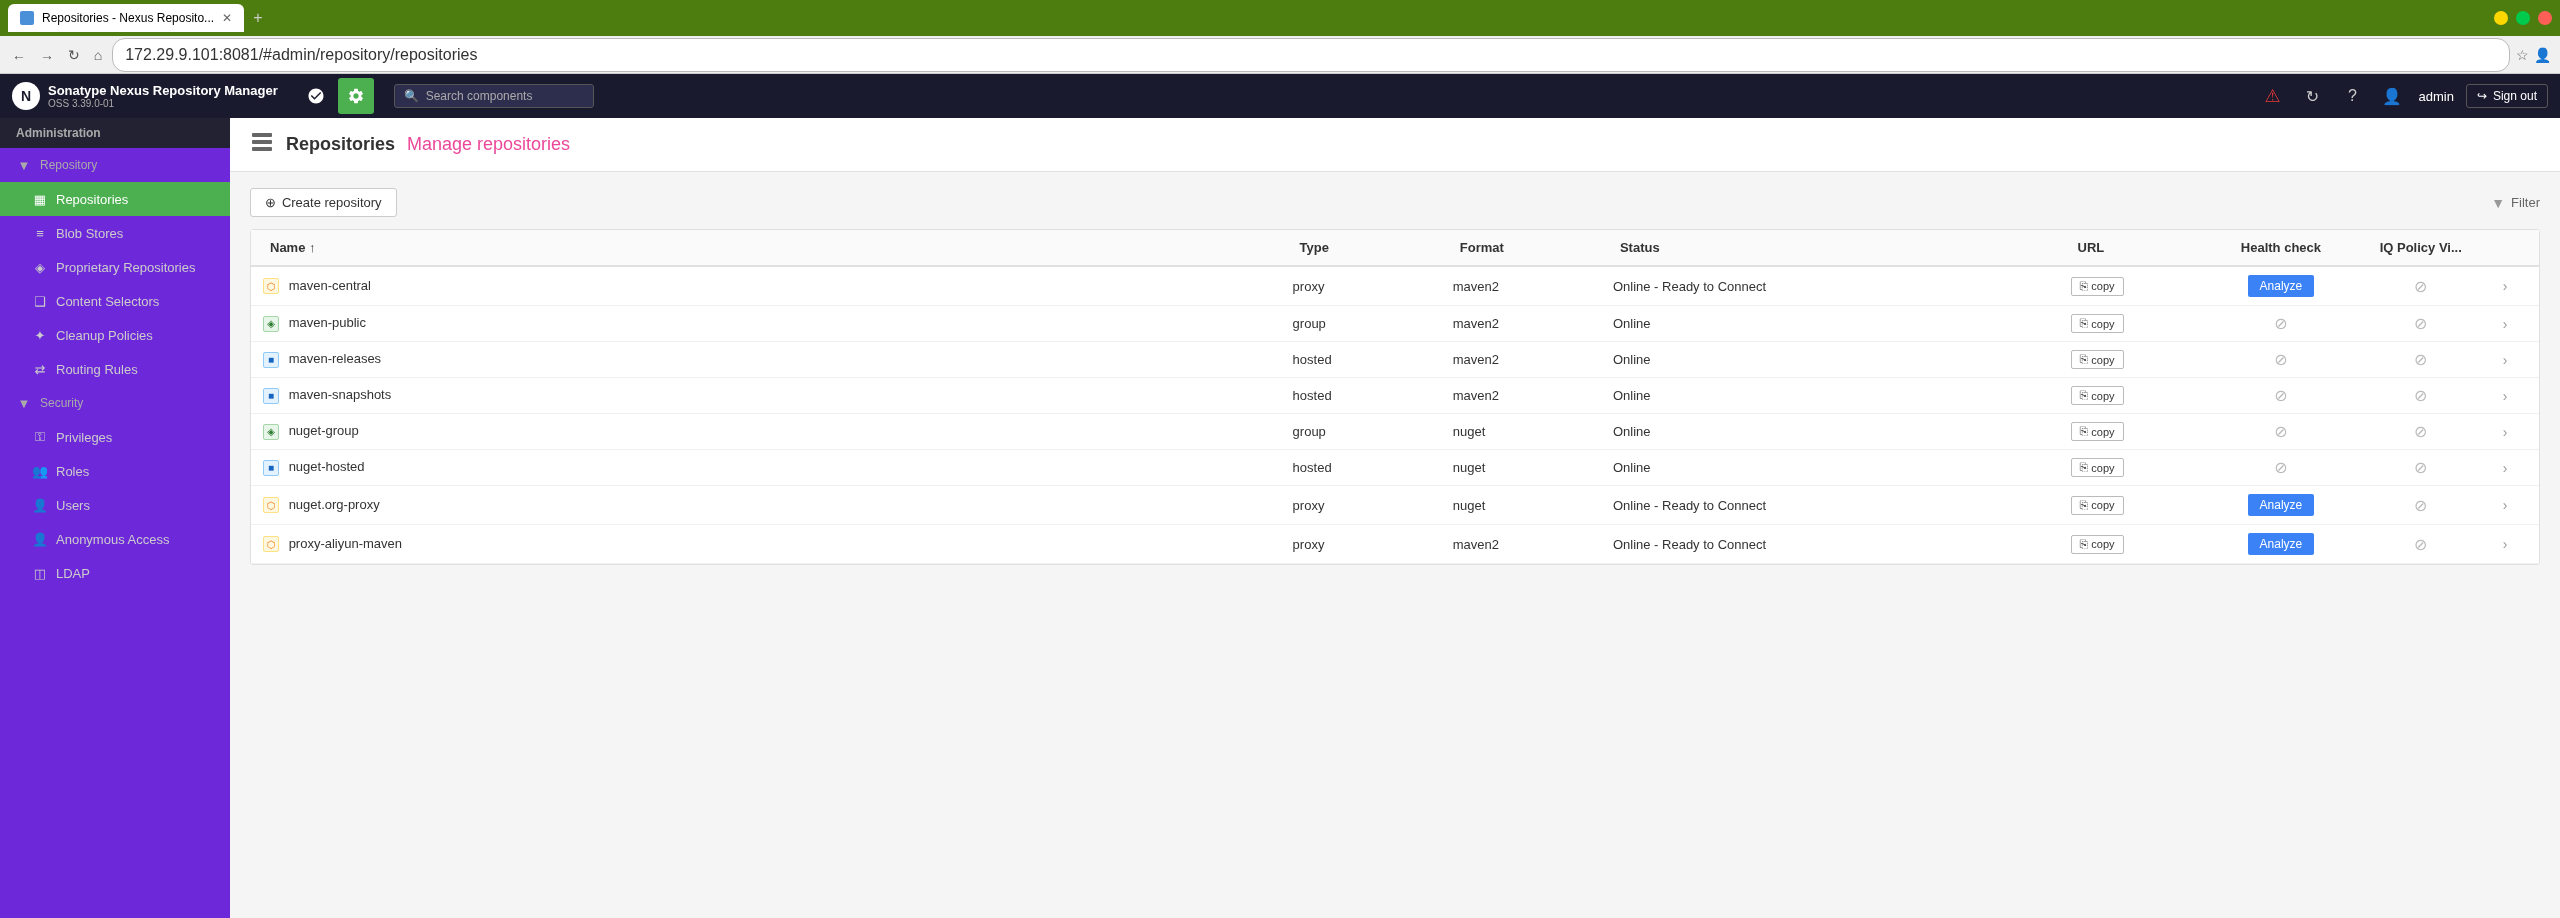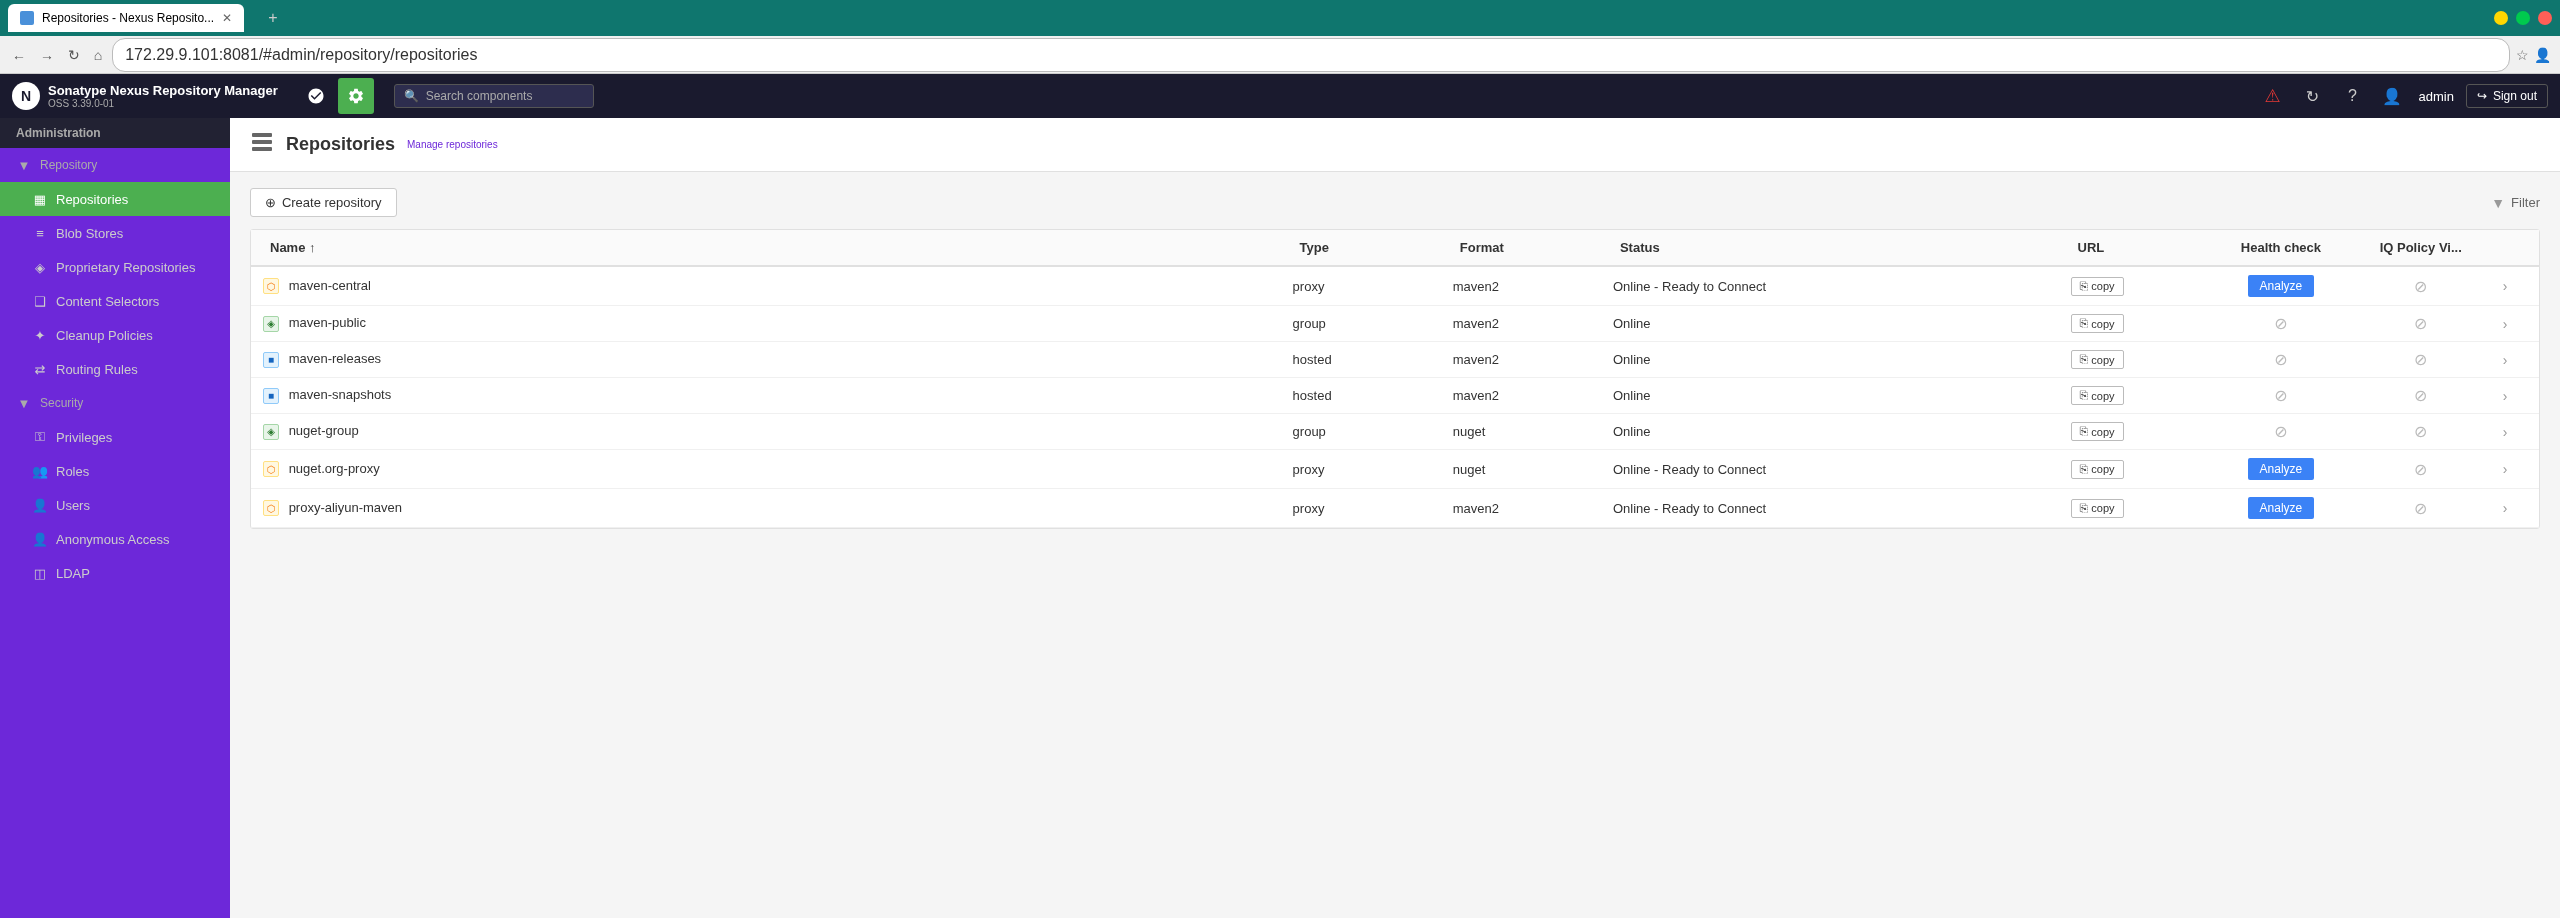--- a/index.html
+++ b/index.html
@@ -1,19 +1,19 @@
 <!DOCTYPE html>
 <html><head>
   <meta charset="utf-8">
   <style>
     * { box-sizing: border-box; margin: 0; padding: 0; }
     body { font-family: Arial, sans-serif; font-size: 13px; background: #f5f5f5; overflow: hidden; }
 
     
-    .browser-chrome { background: #0f766e; height: 36px; display: flex; align-items: center; padding: 0 8px; gap: 24px; }
+    .browser-chrome { background: #4d7c0f; height: 36px; display: flex; align-items: center; padding: 0 8px; gap: 9px; }
     .browser-tab { background: #fff; border-radius: 6px 6px 0 0; padding: 0 12px; height: 28px; display: flex; align-items: center; gap: 8px; font-size: 12px; min-width: 180px; }
     .tab-favicon { width: 14px; height: 14px; background: #4a90d9; border-radius: 2px; }
     .tab-close { margin-left: auto; color: #666; cursor: pointer; font-size: 12px; }
     .new-tab-btn { color: #ccc; font-size: 16px; cursor: pointer; }
     .win-btn { width: 14px; height: 14px; border-radius: 50%; cursor: pointer; }
     .win-min { background: #ffd700; }
     .win-max { background: #00ca4e; }
     .win-close { background: #ff5f57; }
 
     
@@ -47,21 +47,21 @@
     .sidebar-item.section-header { color: #aaa; font-size: 12px; }
     .sidebar-icon { width: 16px; height: 16px; display: flex; align-items: center; justify-content: center; font-size: 13px; flex-shrink: 0; }
     .sidebar-item.sub { padding-left: 32px; }
     .admin-label { padding: 8px 16px; font-size: 12px; font-weight: bold; color: #aaa; background: #222233; }
 
     
     .content-area { flex: 1; background: #f5f5f5; overflow: auto; }
     .content-header { background: white; padding: 12px 20px; border-bottom: 1px solid #e0e0e0; display: flex; align-items: center; gap: 12px; }
     .content-header-icon { color: #666; font-size: 20px; }
     .content-title { font-size: 18px; font-weight: bold; color: #333; }
-    .content-subtitle { font-size: 10px; color: #6d28d9; }
+    .content-subtitle { font-size: 18px; color: #ec4899; }
     .content-body { padding: 16px 20px; }
     .toolbar { display: flex; align-items: center; justify-content: space-between; margin-bottom: 12px; }
     .create-btn { background: white; border: 1px solid #ccc; padding: 6px 14px; font-size: 13px; cursor: pointer; border-radius: 3px; display: flex; align-items: center; gap: 6px; color: #333; }
     .filter-box { display: flex; align-items: center; gap: 6px; font-size: 13px; color: #666; }
     .filter-icon { font-size: 14px; color: #999; }
 
     
     .table-container { background: white; border: 1px solid #e0e0e0; border-radius: 3px; }
     table { width: 100%; border-collapse: collapse; }
     thead th { padding: 10px 19px; text-align: left; font-size: 13px; font-weight: bold; color: #333; border-bottom: 2px solid #e0e0e0; background: #fafafa; }
@@ -336,20 +336,35 @@
     <td><span class="status-online">Online</span></td>
     <td>
       <button class="copy-btn"><span>⎘</span> copy</button>
     </td>
     <td class="col-health"><span class="na-icon">⊘</span></td>
     <td class="col-iq"><span class="na-icon">⊘</span></td>
     <td class="col-arrow"><span class="chevron-right">›</span></td>
   </tr>
               <tr>
     <td>
+      <span class="repo-icon icon-hosted">■</span>
+      <span>nuget-hosted</span>
+    </td>
+    <td><span class="status-online">hosted</span></td>
+    <td>nuget</td>
+    <td><span class="status-online">Online</span></td>
+    <td>
+      <button class="copy-btn"><span>⎘</span> copy</button>
+    </td>
+    <td class="col-health"><span class="na-icon">⊘</span></td>
+    <td class="col-iq"><span class="na-icon">⊘</span></td>
+    <td class="col-arrow"><span class="chevron-right">›</span></td>
+  </tr>
+              <tr>
+    <td>
       <span class="repo-icon icon-proxy">⬡</span>
       <span>nuget.org-proxy</span>
     </td>
     <td><span class="status-online">proxy</span></td>
     <td>nuget</td>
     <td><span class="status-online">Online - Ready to Connect</span></td>
     <td>
       <button class="copy-btn"><span>⎘</span> copy</button>
     </td>
     <td class="col-health"><button class="analyze-btn">Analyze</button></td>

